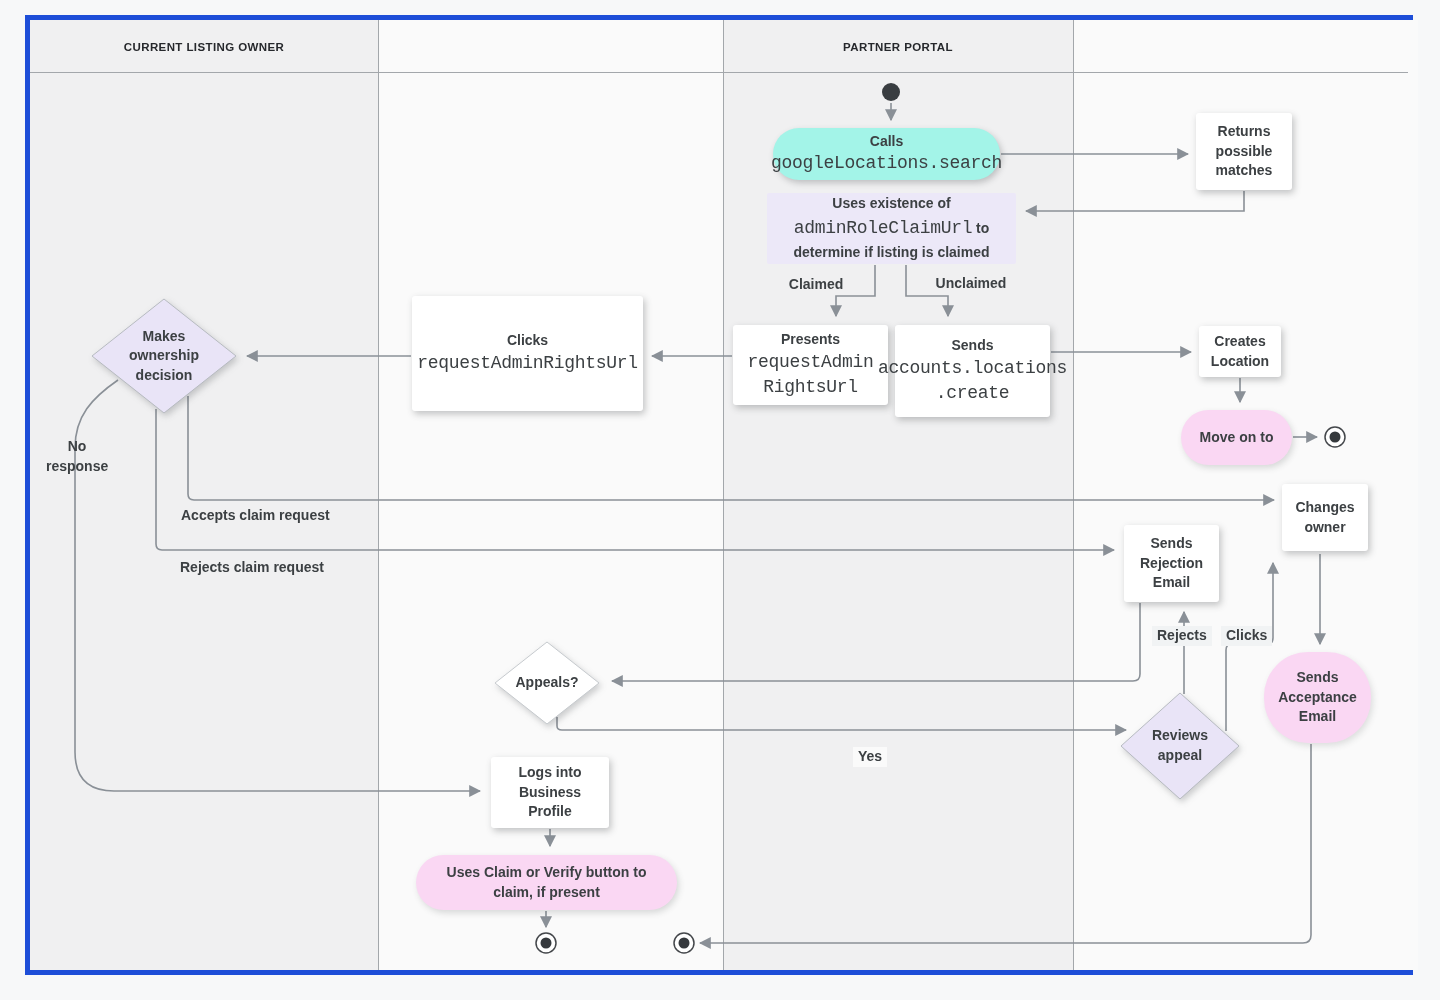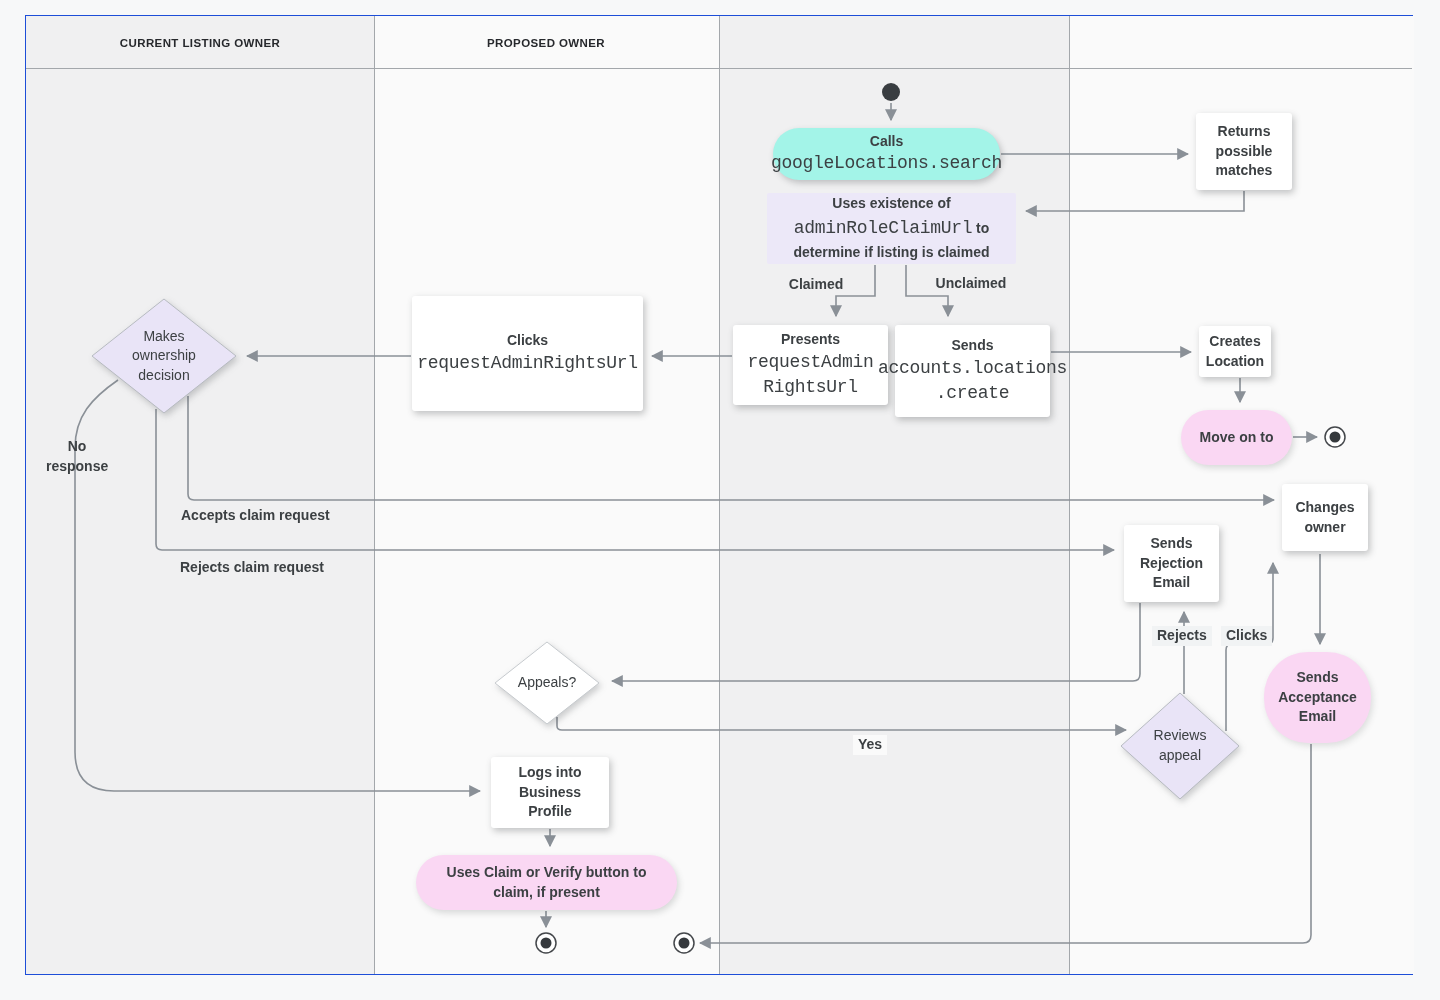--- a/index.html
+++ b/index.html
@@ -7,21 +7,21 @@
     width:1440px;height:1000px;
     background:#f7f8f9;
     font-family:"Liberation Sans", sans-serif;
     color:var(--text,#3c4043);
     overflow:hidden;
     position:relative;
   }
   
   .frame{
     position:absolute;left:25px;top:15px;width:1388px;height:960px;
-    border:1px solid #1d4ed8;box-sizing:border-box;z-index:0;
+    border:5px solid #1d4ed8;box-sizing:border-box;z-index:0;
   }
   .lane{position:absolute;top:0;height:100%;box-sizing:border-box;}
   .lane + .lane{border-left:1px solid #a3a7ab;}
   .lane-dark{background:var(--lane_dark,#f0f0f1);}
   .lane-light{background:var(--lane_light,#fafafa);}
   .header-row{
     position:absolute;left:0;top:0;width:100%;height:53px;
     border-bottom:1px solid #a3a7ab;box-sizing:border-box;z-index:1;
   }
   .lane-title{
@@ -41,42 +41,42 @@
   .pill-teal{background:var(--teal,#a3f4e8);border-radius:26px;box-shadow:2px 3px 6px rgba(60,64,67,.28);}
   .pill-pink{background:var(--pink,#fad7f3);border-radius:28px;box-shadow:2px 3px 6px rgba(60,64,67,.18);}
   .blob-pink{background:var(--pink,#fad7f3);border-radius:44px;box-shadow:2px 3px 6px rgba(60,64,67,.15);}
   .lavbox{background:var(--lavender,#ece8f8);border-radius:2px;}
   .code{font-family:"Liberation Mono", monospace;font-weight:400;font-size:18px;letter-spacing:-.3px;}
   .diamond{position:absolute;z-index:3;}
   .diamond svg{position:absolute;left:0;top:0;filter:drop-shadow(2px 3px 3px rgba(60,64,67,.25));}
   .diamond .dlabel{
     position:absolute;left:0;top:0;width:100%;height:100%;
     display:flex;align-items:center;justify-content:center;text-align:center;
-    font-size:14px;font-weight:400;line-height:1.4;
+    font-size:14px;font-weight:700;line-height:1.4;
   }
   
   .elabel{
     position:absolute;font-size:14px;font-weight:700;color:var(--text,#3c4043);
     z-index:4;text-align:center;line-height:1.4;white-space:nowrap;
   }
   .wrap{white-space:normal;}
   .chip{background:#f1f3f4;padding:0 5px;}
-  .chip-light{background:#fafafa;padding:0 5px;}
+  .chip-light{background:#fafafa;padding:0 5px;margin-top:12px;}
 </style>
 </head>
 <body>
 
 <div class="frame">
   <div class="lane lane-dark" style="left:0;width:348px"></div>
   <div class="lane lane-light" style="left:348px;width:345px"></div>
   <div class="lane lane-dark" style="left:693px;width:350px"></div>
   <div class="lane lane-light" style="left:1043px;width:345px"></div>
   <div class="header-row"></div>
   <div class="lane-title" style="left:74px">CURRENT LISTING OWNER</div>
-  <div class="lane-title" style="left:420px">PROPOSED OWNER</div>
+  <div class="lane-title" style="left:768px">PARTNER PORTAL</div>
 </div>
 
 <svg class="wires" width="1440" height="1000" viewBox="0 0 1440 1000">
   <defs>
     <marker id="arr" viewBox="0 0 10 10" refX="9" refY="5" markerWidth="7.5" markerHeight="7.5" orient="auto-start-reverse">
       <path d="M0 0 L10 5 L0 10 z" fill="#8a9097"></path>
     </marker>
   </defs>
   <g fill="none" stroke="#8a9097" stroke-width="1.6">
     <path d="M 891 103 L 891 120" marker-end="url(#arr)"></path>
@@ -152,21 +152,21 @@
 
 <div class="diamond" style="left:91px;top:298px;width:146px;height:116px">
   <svg width="146" height="116">
     <polygon points="73,1 145,58 73,115 1,58" fill="#e9e4f7" stroke="#b6bac0" stroke-width="1"></polygon>
   </svg>
   <div class="dlabel">
       <span class="wrap" style="width:100px">Makes ownership decision</span>
     </div>
 </div>
 
-<div class="node box" style="left:1199px;top:326px;width:72px;height:51px">
+<div class="node box" style="left:1199px;top:326px;width:82px;height:51px">
   <div class="wrap" style="width:70px">Creates Location</div>
 </div>
 
 <div class="node pill-pink" style="left:1181px;top:410px;width:111px;height:55px">
   <div>Move on to</div>
 </div>
 
 <div class="node box" style="left:1282px;top:484px;width:86px;height:67px">
   <div class="wrap" style="width:70px">Changes owner</div>
 </div>

